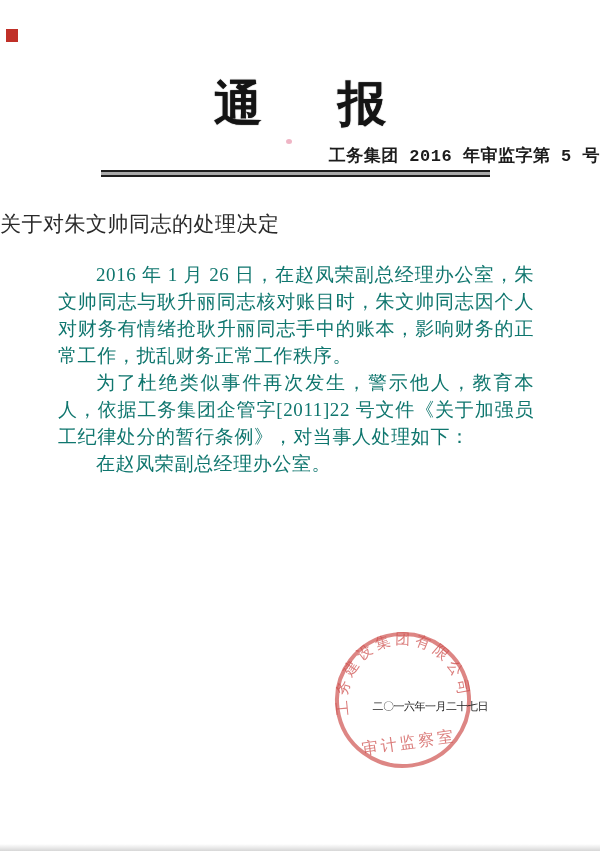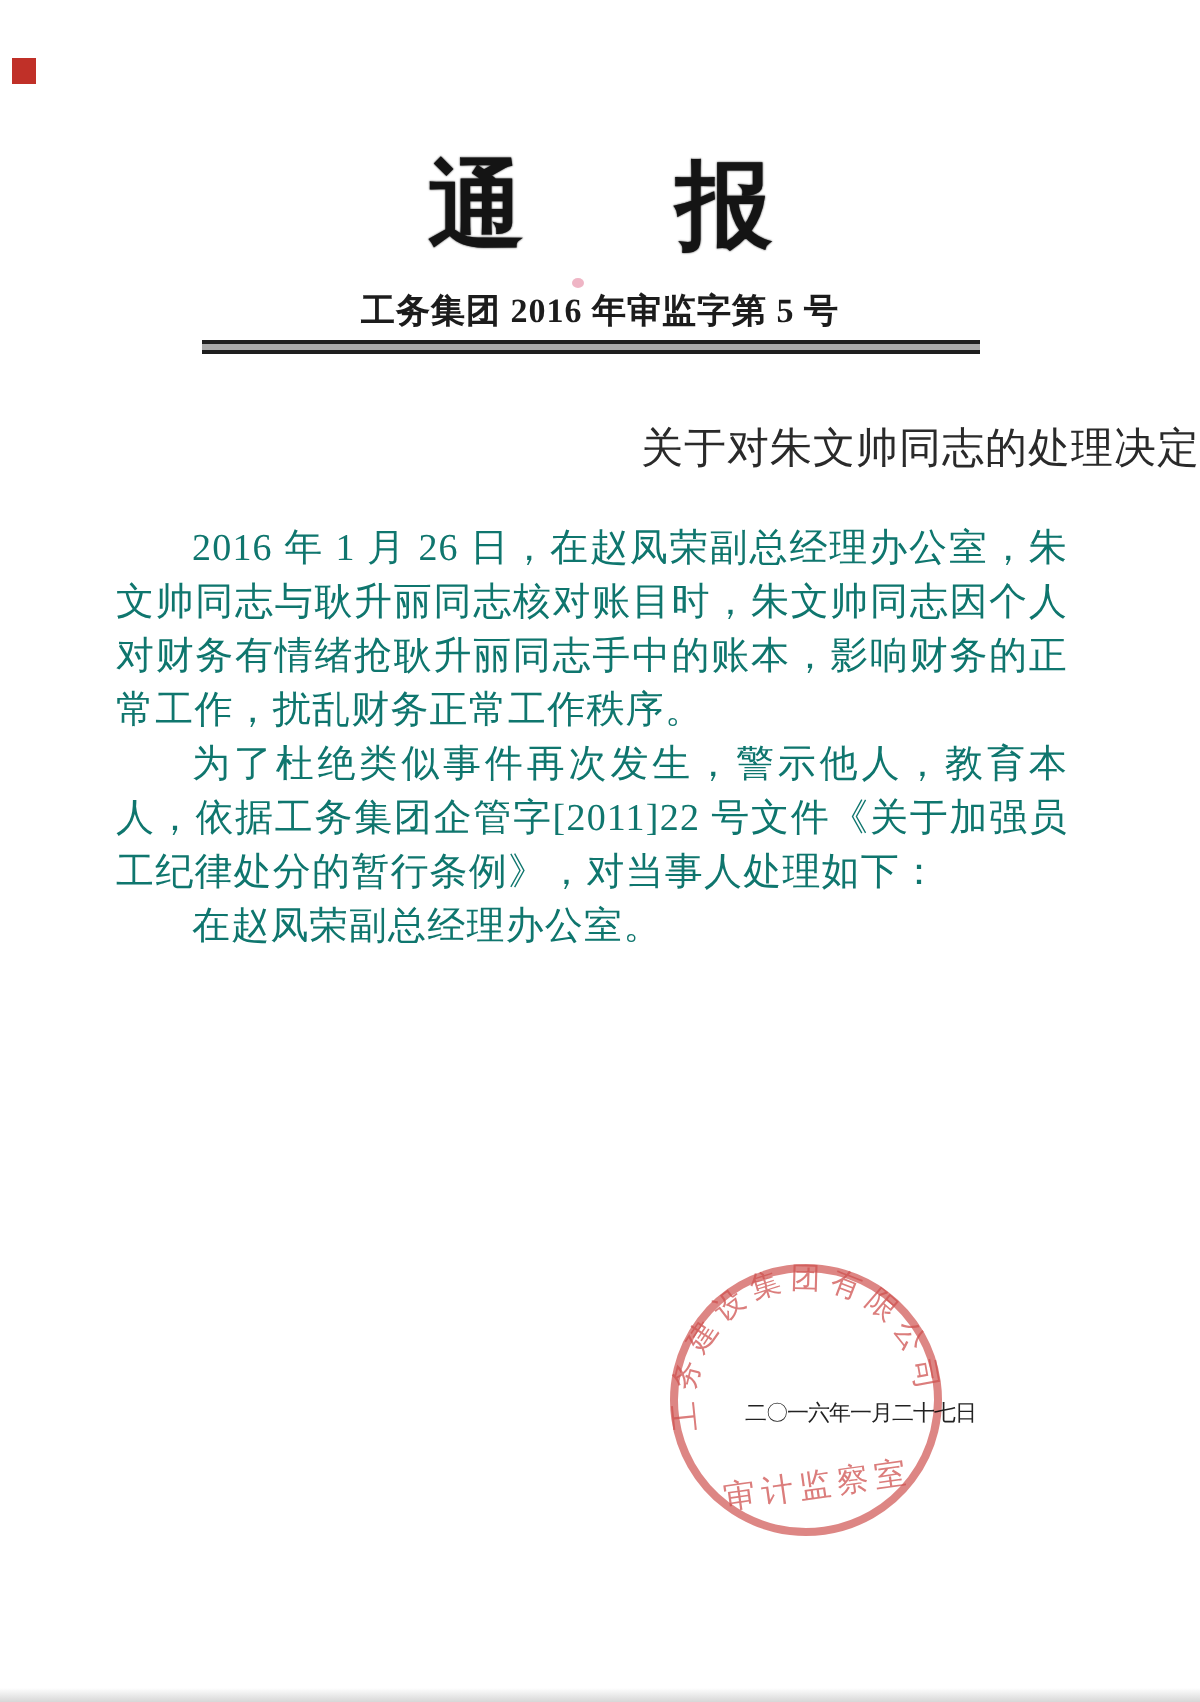--- a/index.html
+++ b/index.html
@@ -21,37 +21,37 @@
   .title-row{
     position:absolute;top:78px;left:0;width:100%;
     display:flex;justify-content:center;gap:76px;
     font-size:48px;font-weight:900;color:#141414;
     letter-spacing:0;line-height:1.1;
     text-shadow:0 0 1px #141414;
   }
 
   .doc-number{
     position:absolute;top:144px;left:0;width:100%;
-    text-align:center;
+    text-align:right;
     font-size:17px;font-weight:700;color:#1c1c1c;
-    font-family:Liberation Serif, serif;
+    font-family:Liberation Mono, monospace;
     letter-spacing:0.5px;
   }
 
   .double-rule{
     position:absolute;top:170px;left:101px;width:389px;height:7px;
     box-sizing:border-box;
     border-top:2px solid #1e1e1e;
     border-bottom:2px solid #1e1e1e;
     background:#a9a9a9;
   }
 
   .heading{
     position:absolute;top:210px;left:0;width:100%;
-    text-align:right;
+    text-align:left;
     font-size:21px;font-weight:400;color:#2a2a2a;
     letter-spacing:0.5px;
   }
 
   .body-text{
     position:absolute;top:261px;left:58px;width:476px;
   }
   .body-text p{
     margin:0;
     font-size:19px;line-height:27px;

